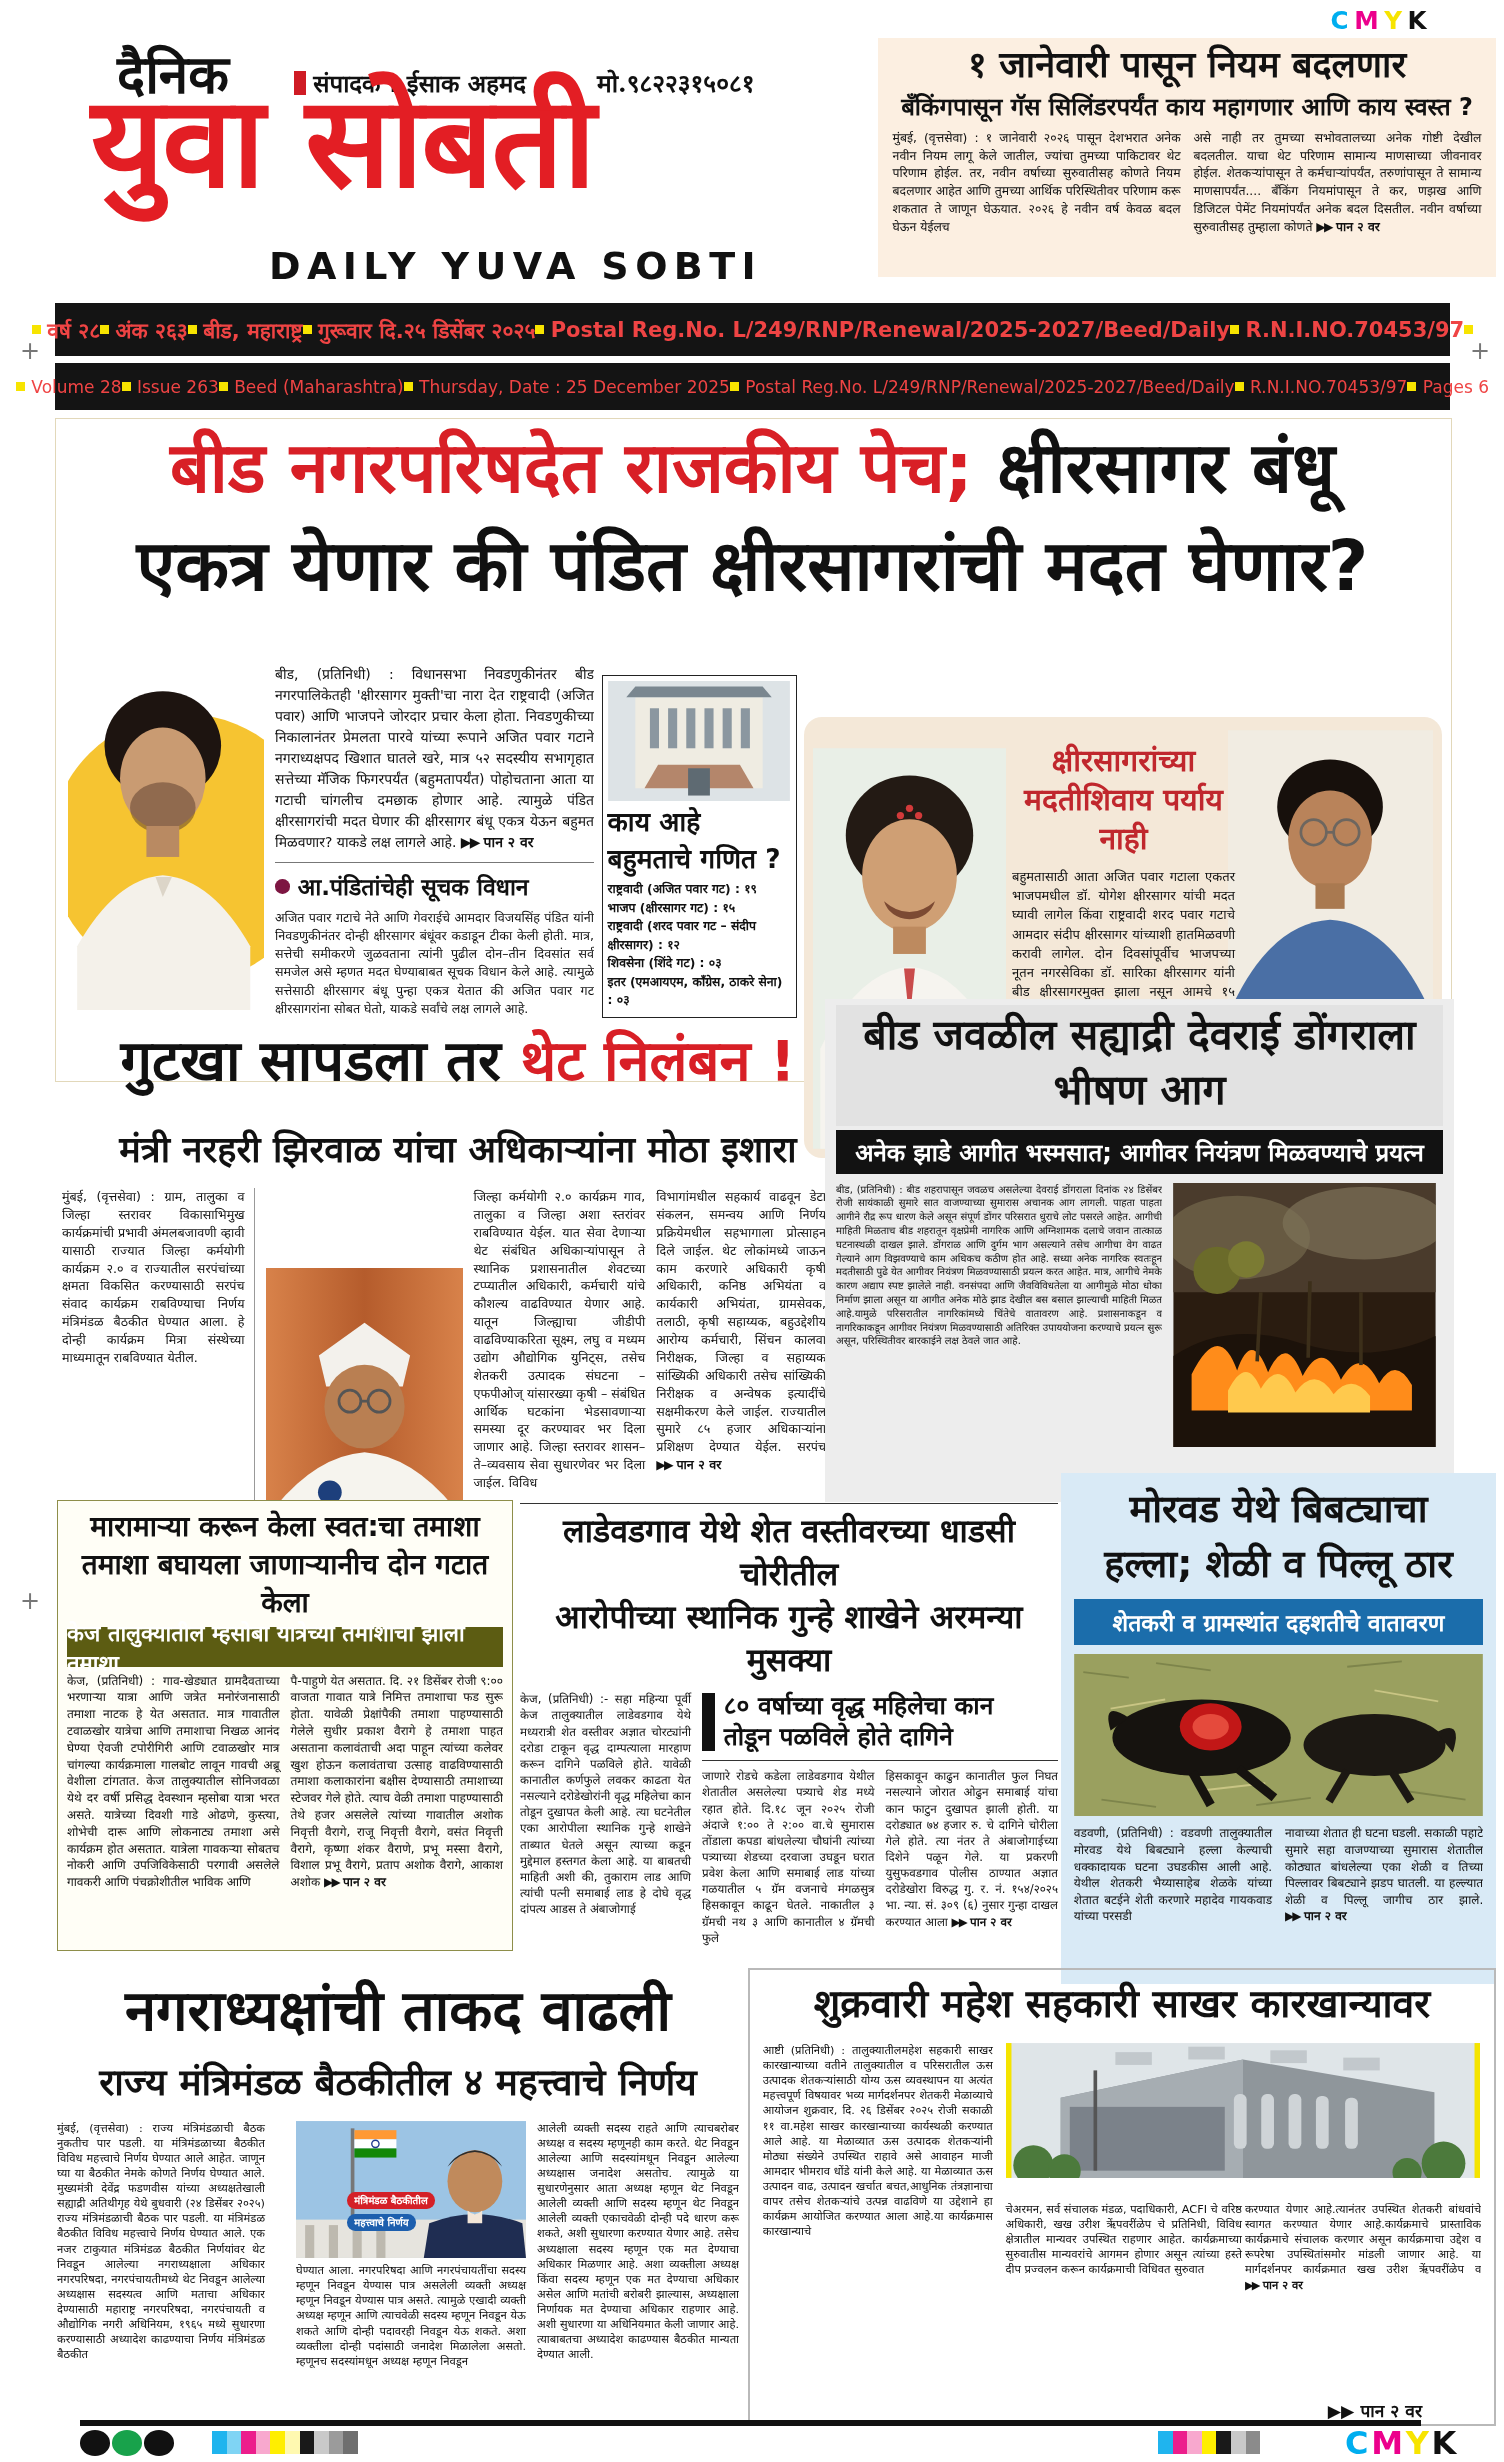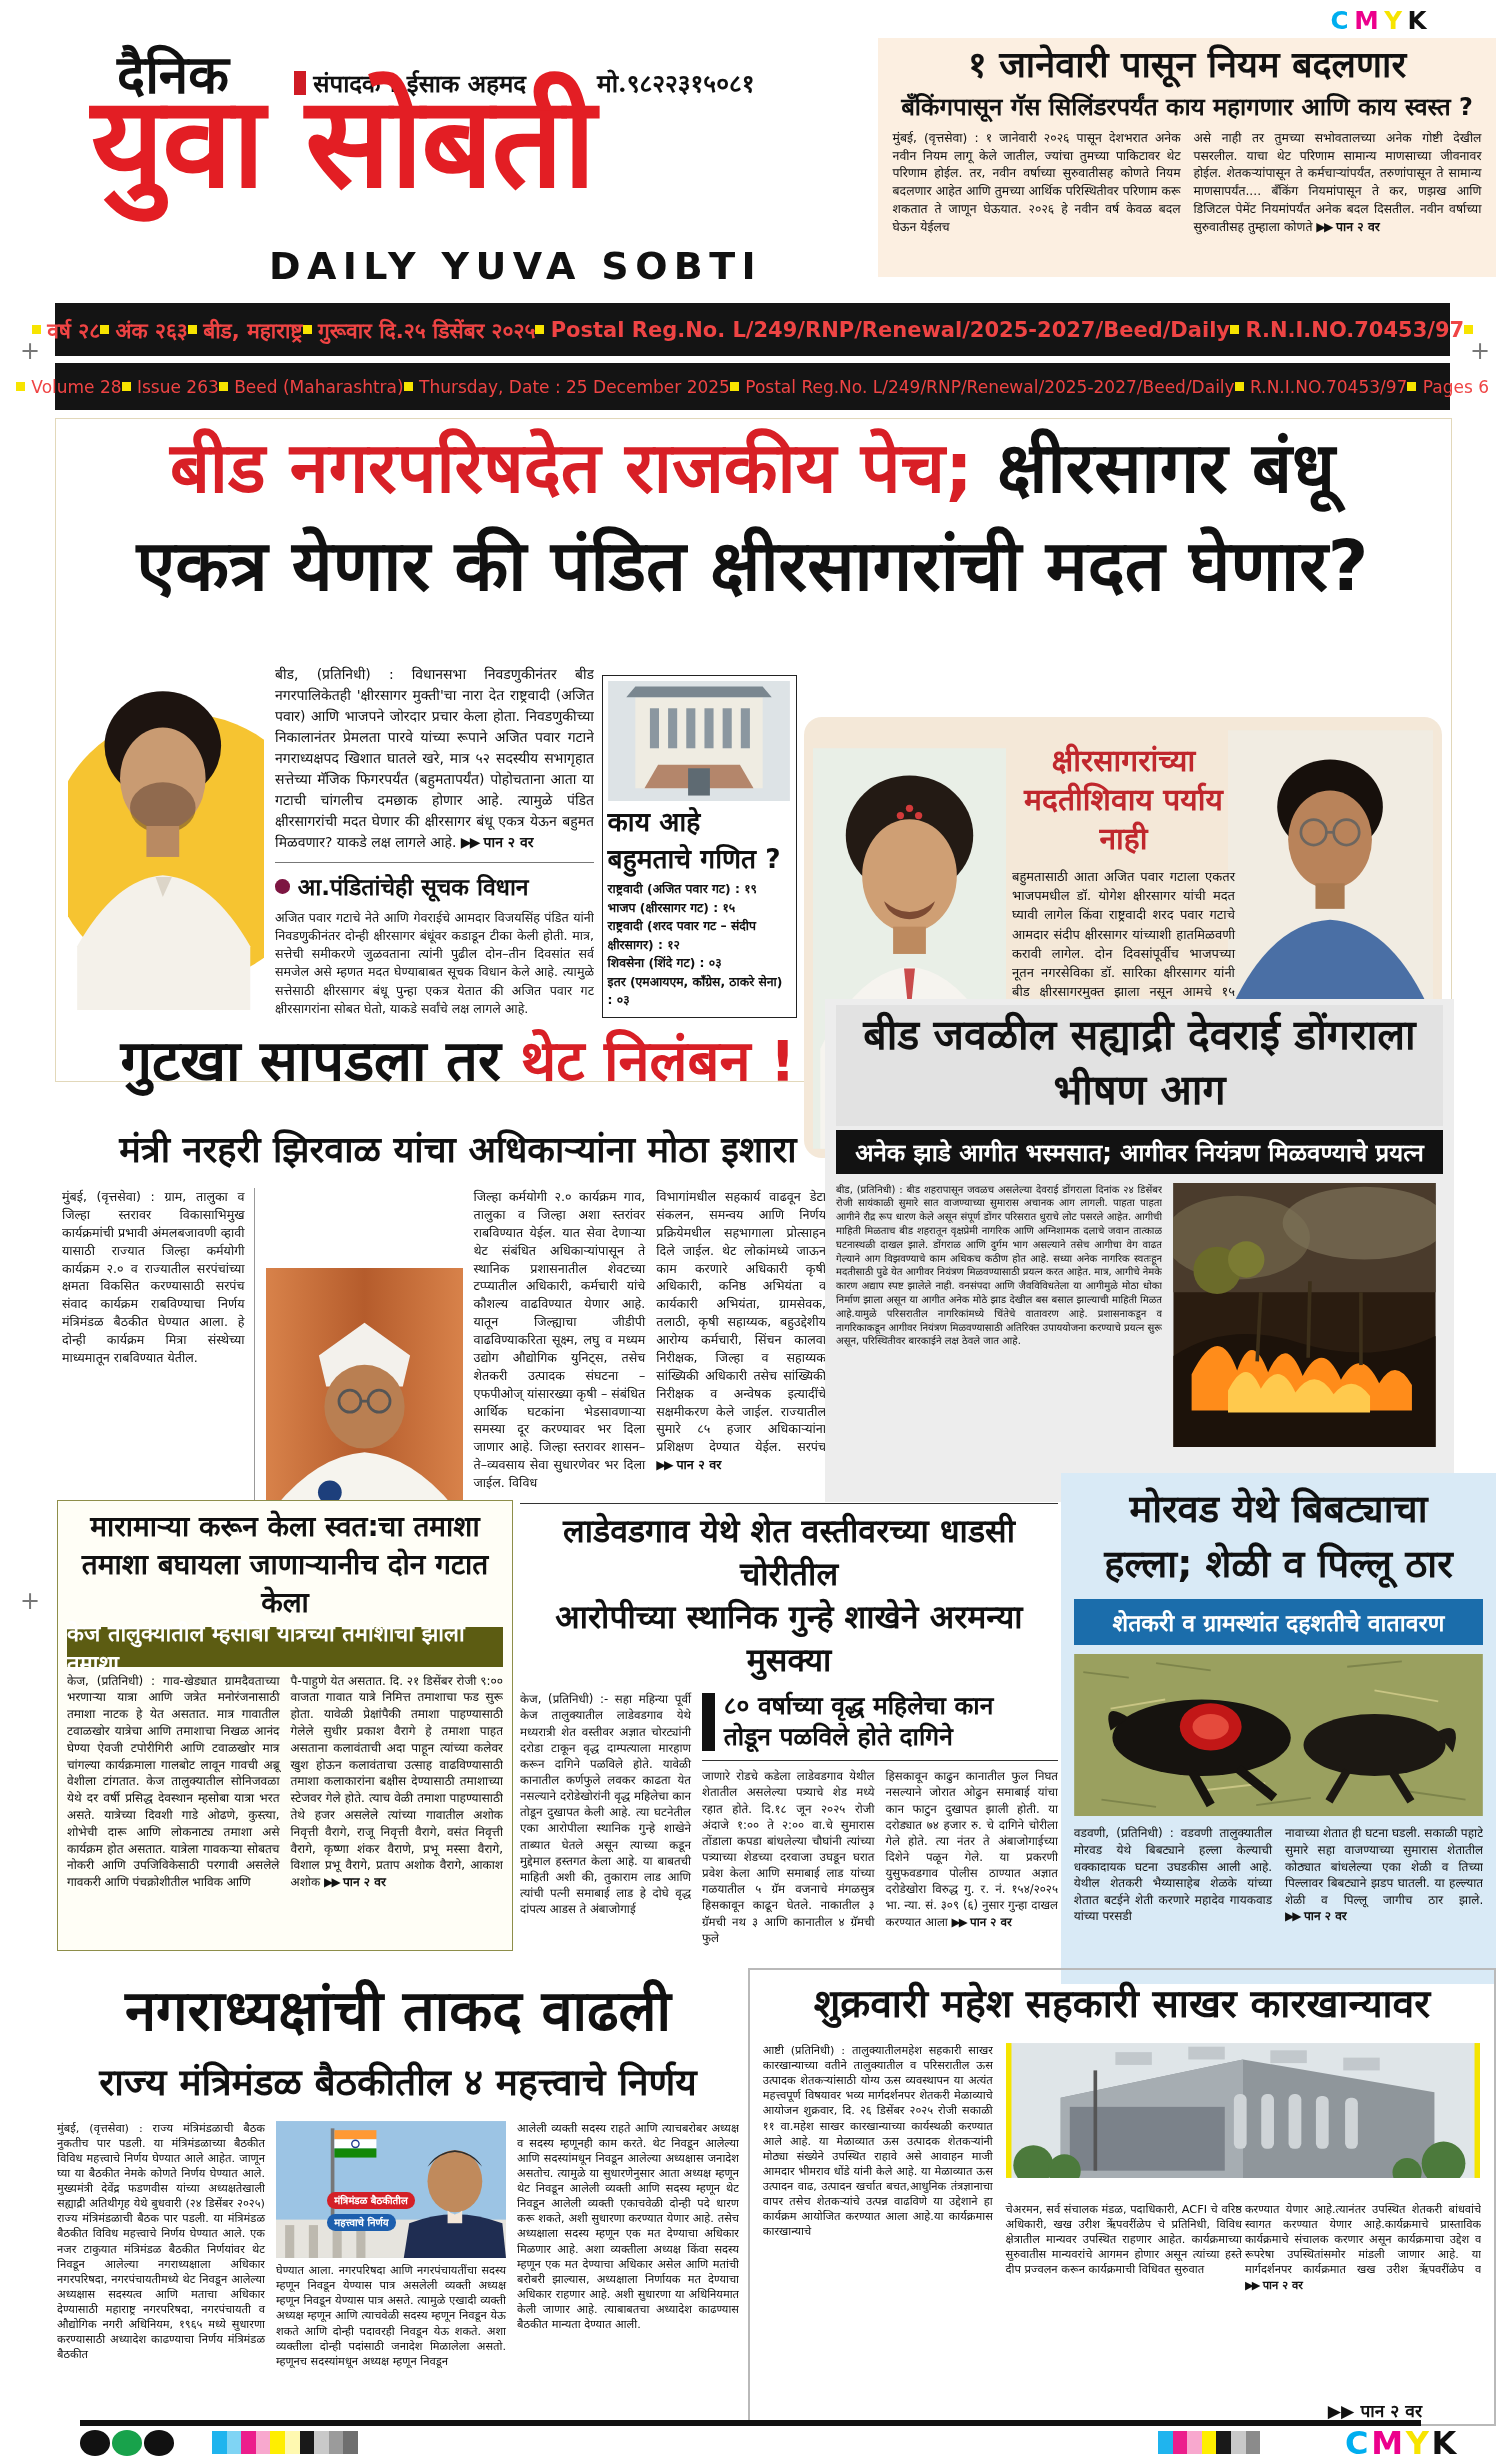--- a/index.html
+++ b/index.html
@@ -123,21 +123,21 @@
   #leopard .cols{display:flex;gap:12.8px;margin-top:9px;height:126px;overflow:hidden;}
   #leopard .col{flex:1;font-size:12px;line-height:1.38;}
 
   
   #cabinet{left:57px;top:1970px;width:682px;height:456px;}
   #cabinet .h{font-size:56px;font-weight:900;text-align:center;white-space:nowrap;}
   #cabinet .sh{font-size:37px;font-weight:900;text-align:center;margin-top:9px;}
   #cabinet .row{display:flex;gap:11px;margin-top:14.6px;height:252px;overflow:hidden;}
   #cabinet .c{font-size:11.3px;line-height:1.34;}
   #cabinet .c1{width:208px;flex:0 0 auto;}
-  #cabinet .mid{width:230px;flex:0 0 auto;}
+  #cabinet .mid{width:230px;flex:0 0 auto;margin-left:20px;}
   #cabinet-photo{position:relative;width:230px;height:137px;}
   #cabinet .c3{flex:1;}
   .badge{position:absolute;left:51px;font-size:10px;font-weight:bold;color:#fff;padding:1.8px 7.3px;border-radius:8.2px;white-space:nowrap;}
   .badge.b1{top:71px;background:#d42027;}
   .badge.b2{top:93px;background:#1d5fae;}
 
   
   #farmer{left:748px;top:1968px;width:748px;height:458px;border:2.7px solid #b9b9b9;box-sizing:border-box;padding:7.3px 12.8px;}
   #farmer .h{font-size:39px;font-weight:900;text-align:center;line-height:1.4;white-space:nowrap;}
   #farmer .row{display:flex;gap:12.8px;margin-top:11px;height:301px;overflow:hidden;}
@@ -176,21 +176,21 @@
   <div class="abs" id="mast-mobile">मो.९८२२३१५०८१</div>
   <div class="abs" id="mast-title">युवा सोबती</div>
   <div class="abs" id="mast-sub">DAILY YUVA SOBTI</div>
 
   <div class="abs" id="topbox">
     <div class="h ct">१ जानेवारी पासून नियम बदलणार</div>
     <div class="sh ct">बँकिंगपासून गॅस सिलिंडरपर्यंत काय महागणार आणि काय स्वस्त ?</div>
     <div class="cols">
       <div class="col jt">मुंबई, (वृत्तसेवा) : १ जानेवारी २०२६ पासून देशभरात अनेक नवीन नियम लागू केले जातील, ज्यांचा तुमच्या पाकिटावर थेट परिणाम होईल. तर, नवीन वर्षाच्या सुरुवातीसह कोणते नियम बदलणार आहेत आणि तुमच्या आर्थिक परिस्थितीवर परिणाम करू शकतात ते जाणून घेऊयात. २०२६ हे नवीन वर्ष केवळ बदल घेऊन येईलच</div>
       <div class="col jt">
-        <span>असे नाही तर तुमच्या सभोवतालच्या अनेक गोष्टी देखील पसरलील. याचा थेट परिणाम सामान्य माणसाच्या जीवनावर होईल. शेतकऱ्यांपासून ते कर्मचाऱ्यांपर्यंत, तरुणांपासून ते सामान्य माणसापर्यंत.... बँकिंग नियमांपासून ते कर, णझख आणि डिजिटल पेमेंट नियमांपर्यंत अनेक बदल दिसतील. नवीन वर्षाच्या सुरुवातीसह तुम्हाला कोणते</span>
+        <span>असे नाही तर तुमच्या सभोवतालच्या अनेक गोष्टी देखील बदलतील. याचा थेट परिणाम सामान्य माणसाच्या जीवनावर होईल. शेतकऱ्यांपासून ते कर्मचाऱ्यांपर्यंत, तरुणांपासून ते सामान्य माणसापर्यंत.... बँकिंग नियमांपासून ते कर, णझख आणि डिजिटल पेमेंट नियमांपर्यंत अनेक बदल दिसतील. नवीन वर्षाच्या सुरुवातीसह तुम्हाला कोणते</span>
         <span class="more"><span class="arr">▶▶</span> <span>पान २ वर</span></span>
       </div>
     </div>
   </div>
 
   <div class="abs strip" id="strip1">
     <span class="sitem">
         <span class="ysq"></span>
         <span>वर्ष २८</span>
       </span>

